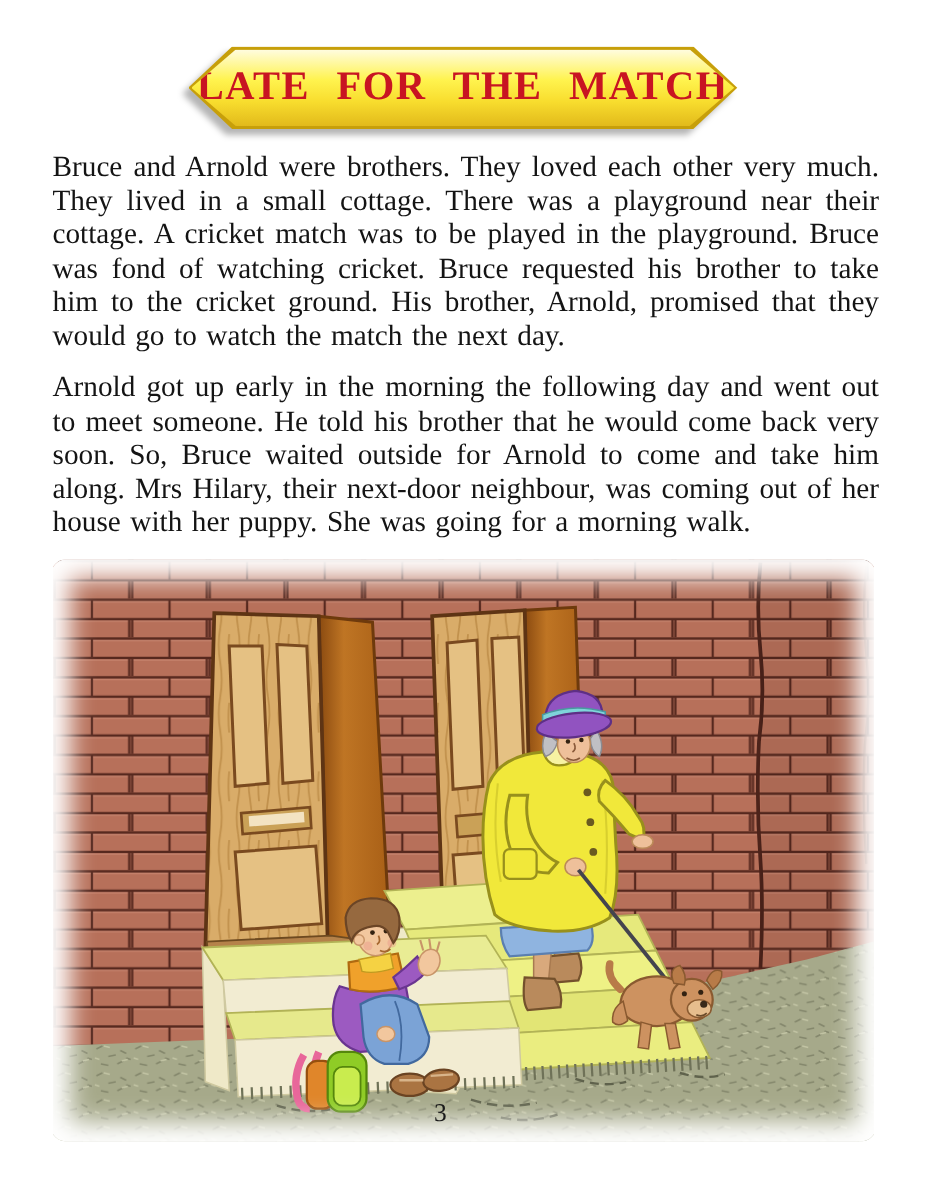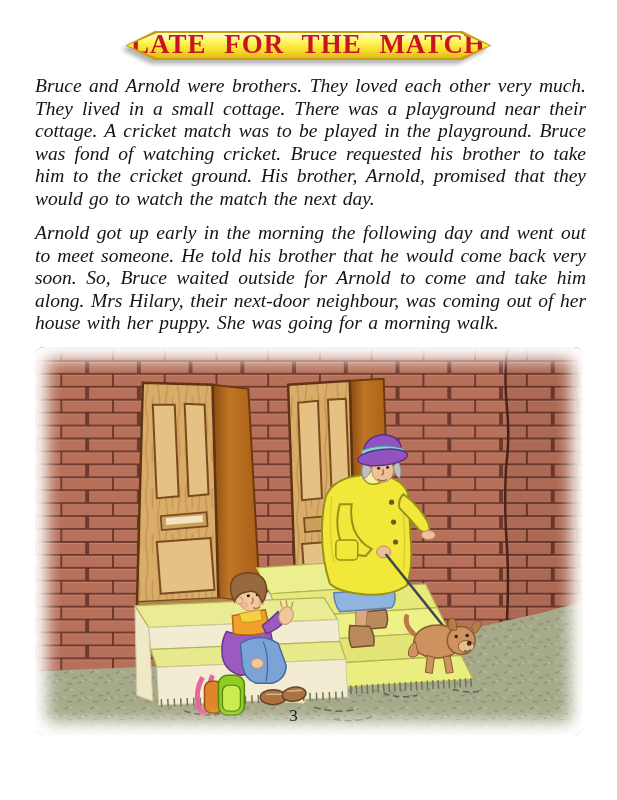--- a/index.html
+++ b/index.html
@@ -1,32 +1,32 @@
 <!DOCTYPE html>
 <html><head>
 <meta charset="utf-8">
 <style>
   * { margin:0; padding:0; box-sizing:border-box; }
   html,body { width:617px; height:800px; background:#ffffff; overflow:hidden; }
   body { font-family:"Liberation Serif", serif; color:#141414; }
 
   
-  .banner-wrap { width:366px; height:29px; margin:31px auto 0 auto; position:relative;
+  .banner-wrap { width:366px; height:55px; margin:31px auto 0 auto; position:relative;
                  filter:drop-shadow(-4px 4px 2px #b4b4b4); }
   .banner-outer { position:absolute; inset:0; background:#c79f0a;
                   clip-path:polygon(0% 50%, 8% 0%, 92% 0%, 100% 50%, 92% 100%, 8% 100%); }
   .banner-inner { position:absolute; inset:2px;
                   background:linear-gradient(180deg,#fffce0 0%, #fff34e 40%, #f8dd2e 68%, #e2ba1b 100%);
                   clip-path:polygon(0% 50%, 8.2% 0%, 91.8% 0%, 100% 50%, 91.8% 100%, 8.2% 100%);
                   display:flex; align-items:center; justify-content:center; }
   .banner-title { font-size:27px; font-weight:bold; color:#c81422; letter-spacing:1px;
                   word-spacing:10px; white-space:nowrap; transform:translateY(-1px); }
 
   
-  .story { padding:15px 31px 0 35px;font-style:italic; }
+  .story { padding:15px 31px 0 35px; }
   .story p { font-size:19.5px; line-height:22.5px; text-align:justify; text-align-last:left;
              word-spacing:1.5px; margin-bottom:12px; }
 
   
   .illustration { position:relative; width:550px; height:388px; margin:2px auto 0 auto;
                   border-radius:10px; }
   .illustration svg { display:block; width:100%; height:100%; border-radius:10px; }
   .vignette { position:absolute; inset:0; border-radius:10px; pointer-events:none;
               box-shadow:inset 0 0 16px 13px #ffffff; }
   .pageno { position:absolute; left:46.5%; bottom:9px; font-size:17px; color:#1a1a1a; }

